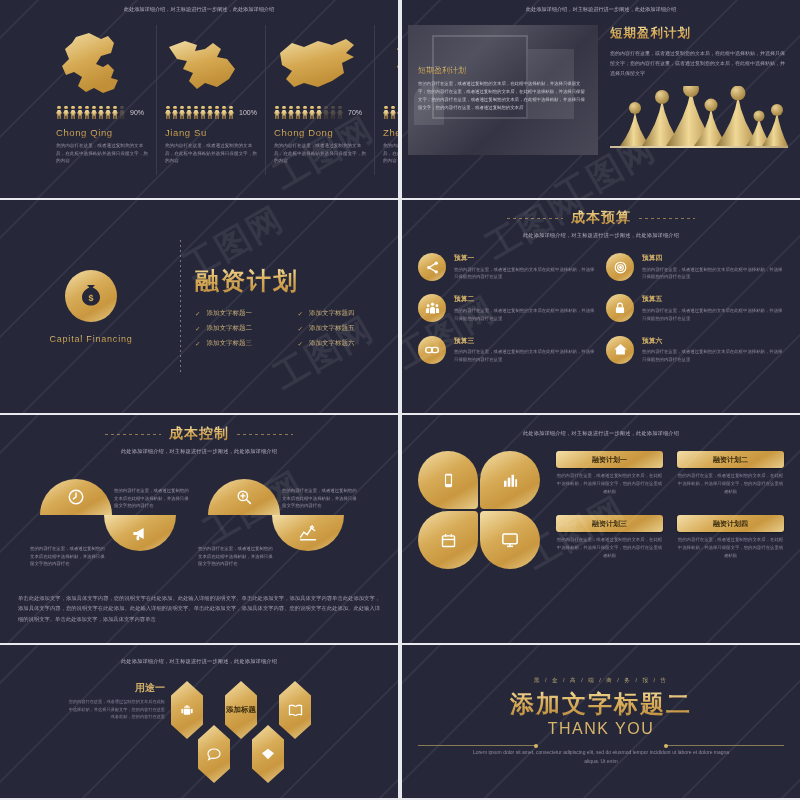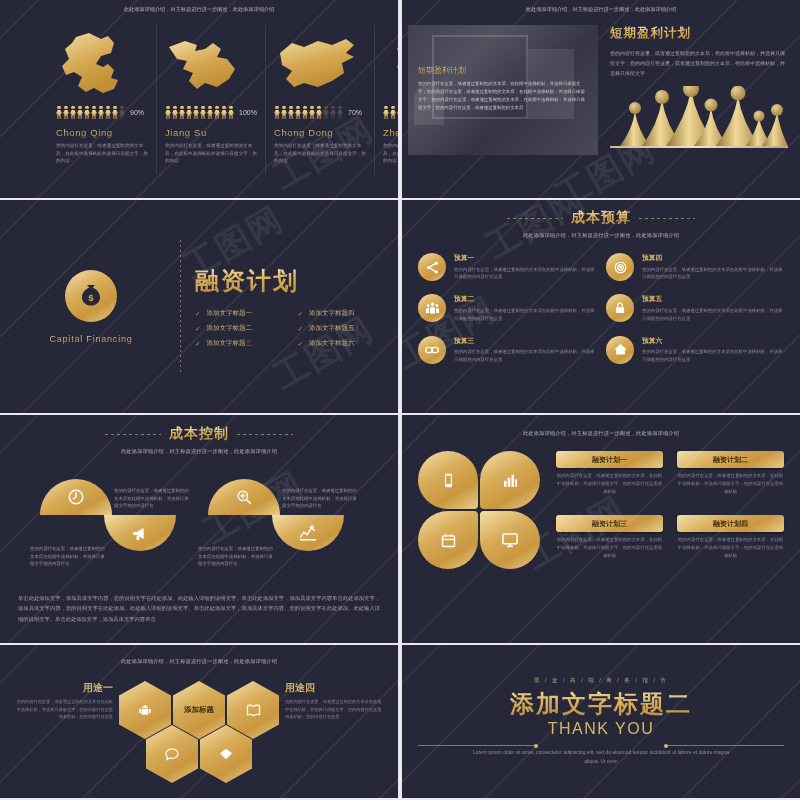--- a/index.html
+++ b/index.html
@@ -148,21 +148,21 @@
 
   
   .s7 { padding-top:8px; }
   .hex-row { display:flex; align-items:flex-start; justify-content:center; gap:6px; margin-top:16px; }
   .hex-side { width:98px; }
   .hex-side.l { text-align:right; }
   .hex-side h4 { font-size:10px; color:#cfae69; }
   .hex-side p { color:#8e88a0; font-size:4.2px; line-height:1.8; margin-top:3px; }
   .hexgrid { position:relative; width:160px; height:100px; }
   .hex {
-    position:absolute; width:52px; height:58px;
+    position:absolute; width:32px; height:58px;
     clip-path: polygon(50% 0,100% 25%,100% 75%,50% 100%,0 75%,0 25%);
     display:flex; align-items:center; justify-content:center;
   }
   .hex span { color:#3c2d10; font-size:7.5px; font-weight:bold; }
 
   
   .s8 { display:flex; flex-direction:column; align-items:center; justify-content:center; }
   .ty-eyebrow { color:#b9a878; font-size:5.5px; letter-spacing:2px; }
   .ty-main { font-size:24px; font-weight:bold; letter-spacing:2px; margin-top:4px; }
   .ty-sub { font-size:16px; letter-spacing:1.5px; color:#d8b669; }
@@ -650,24 +650,20 @@
             <path d="M21 11.5 c0 4-4 7-9 7 a11 11 0 0 1 -3 -.4 L4 20.5 l1.4 -3.6 A7.5 7.5 0 0 1 3 11.5 c0-4 4-7 9-7 s9 3 9 7 z"></path>
           </svg>
         </div>
         <div class="hex gold-fill" style="left:81px; top:44px;">
           <svg width="16" height="16" viewBox="0 0 24 24" fill="#fff">
             <path d="M12 4 L21 11 L12 20 L3 11 Z"></path>
           </svg>
         </div>
       </div>
 
-      <div class="hex-side r">
-        <h4>用途四</h4>
-        <p>您的内容打在这里，或者通过复制您的文本后在此框中选择粘贴，并选择只保留文字，您的内容打在这里或者粘贴，您的内容打在这里</p>
-      </div>
     </div>
   </div>
 
   <div class="slide s8">
     <div class="wm"></div>
     <div class="ty-rule l">
         <span class="dot"></span>
       </div>
     <div class="ty-rule r">
         <span class="dot"></span>

